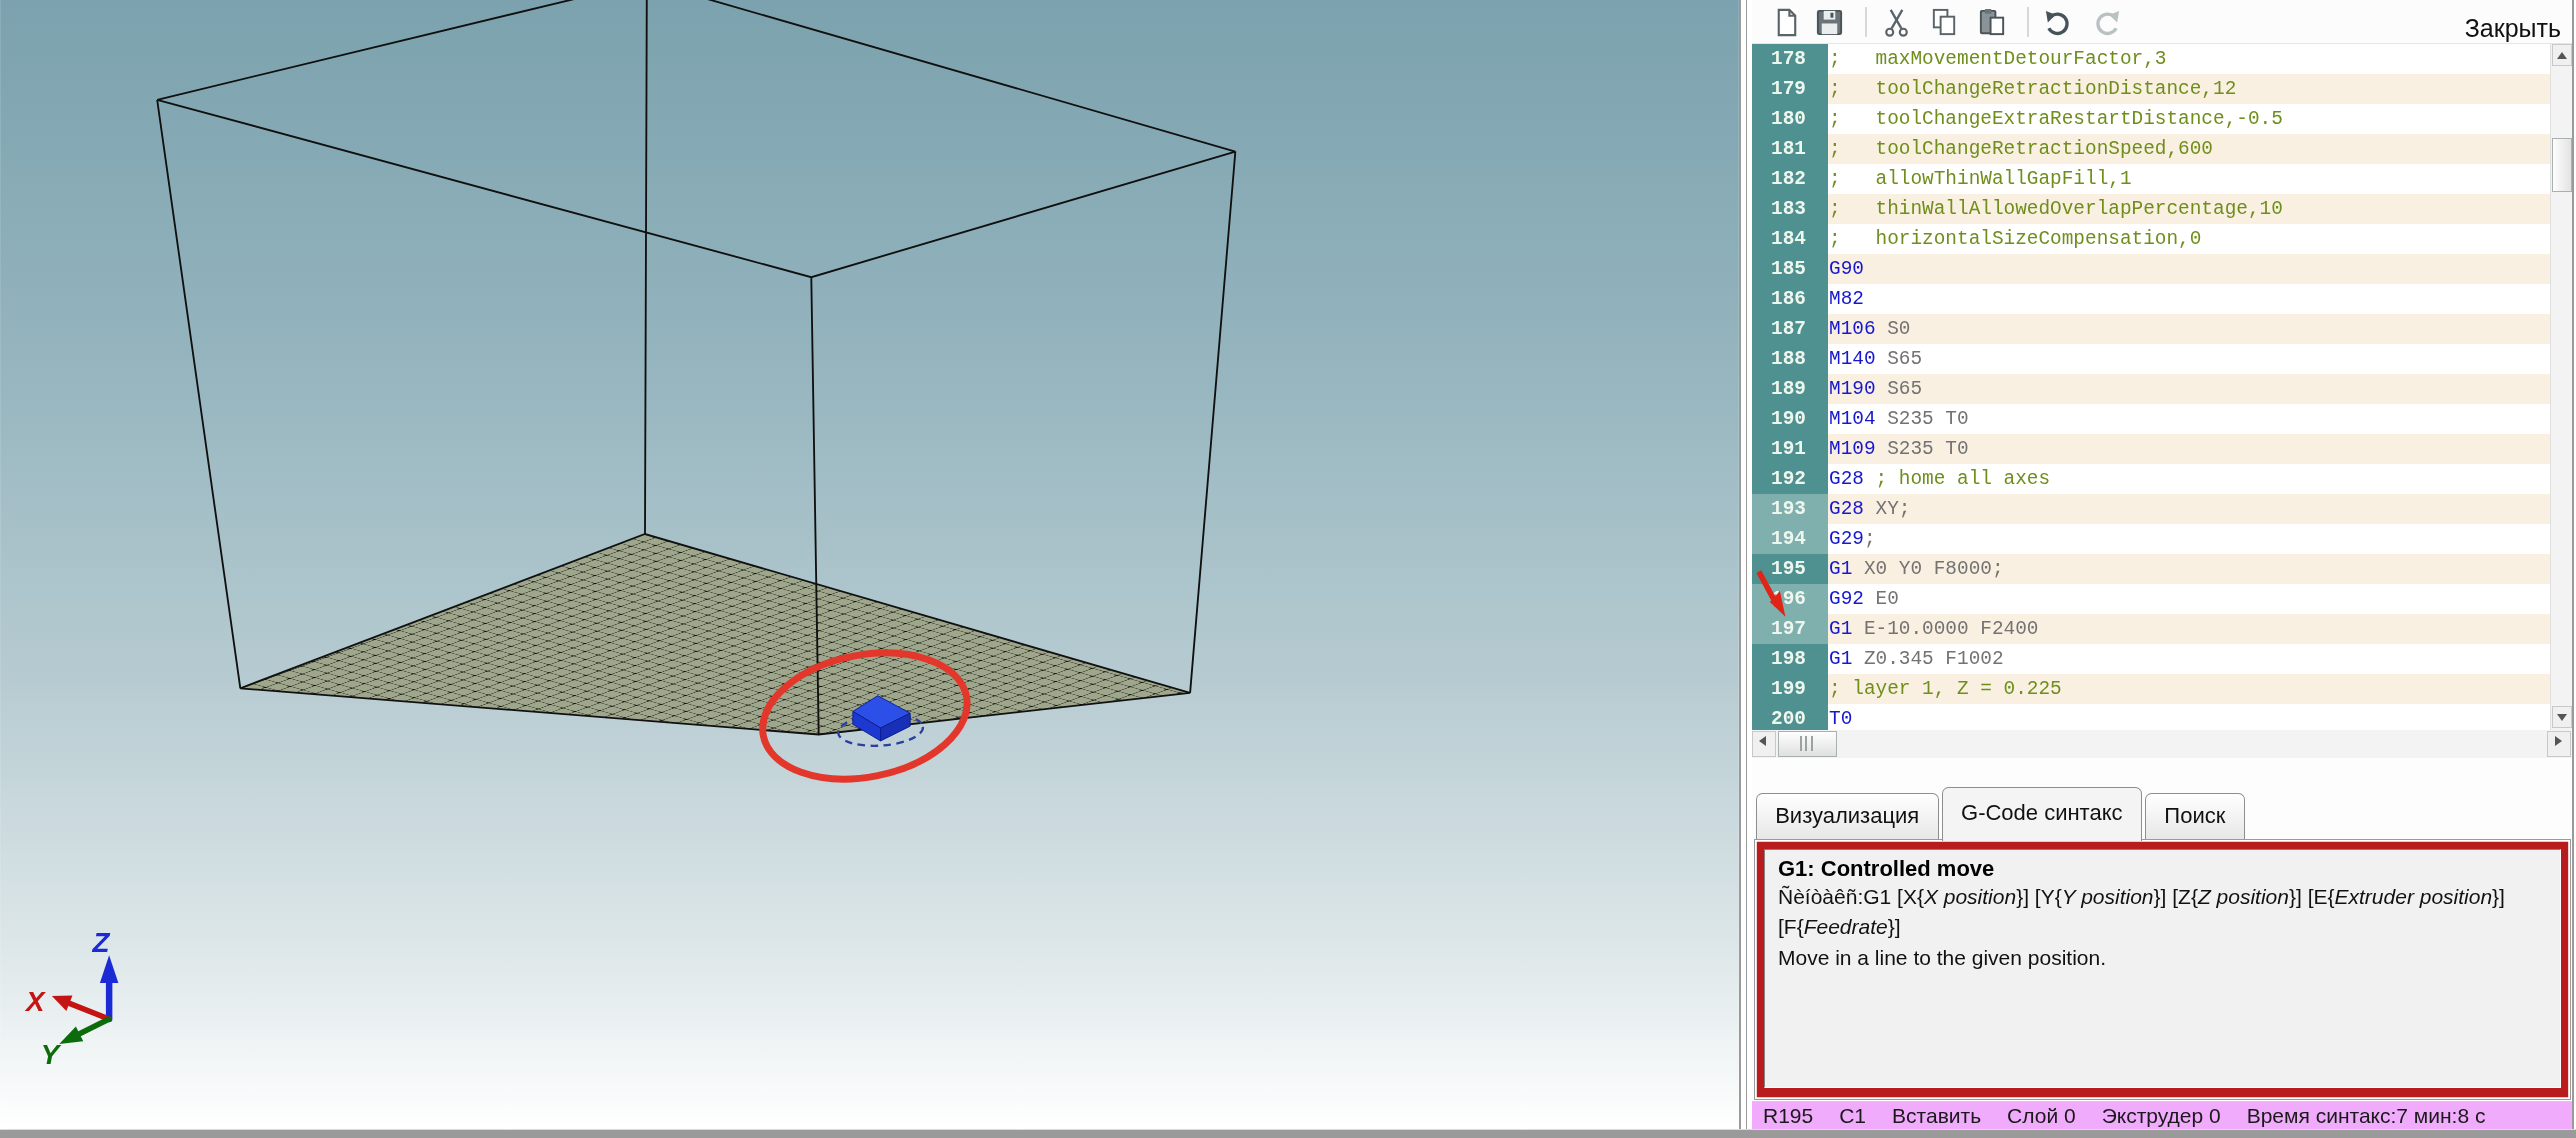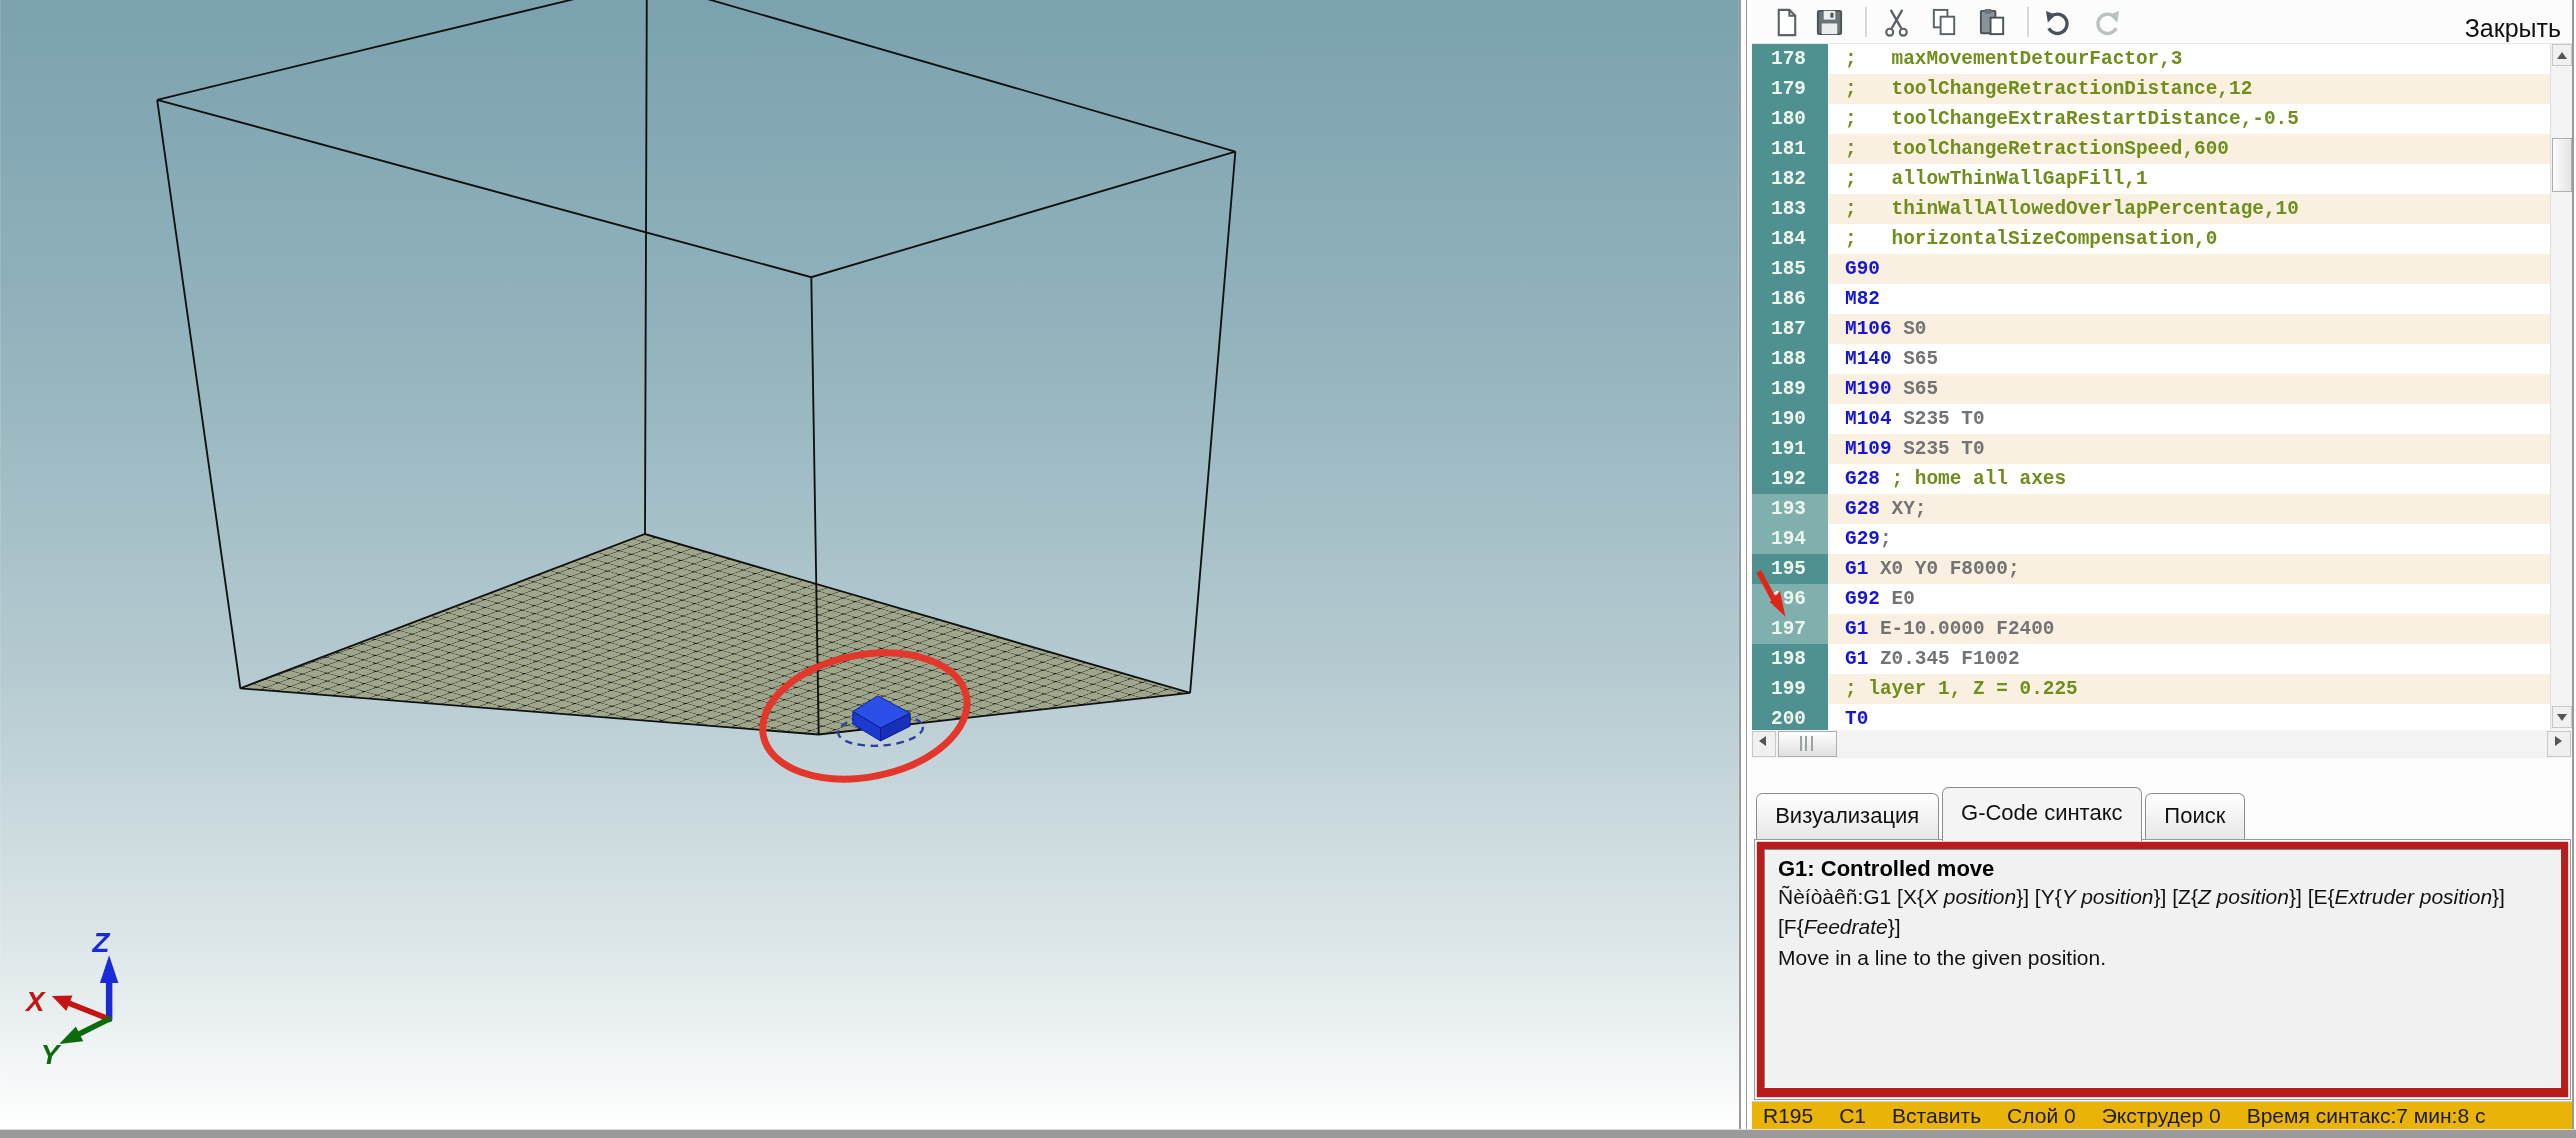--- a/index.html
+++ b/index.html
@@ -27,22 +27,22 @@
   .close-btn { position:absolute; right:11px; top:0; height:56px; line-height:44px; font-size:25px; color:#111; background:none; border:none; font-family:"Liberation Sans",sans-serif; }
 
   
   .codewrap { position:absolute; left:0; top:44px; width:798px; height:686px; background:#fff; overflow:hidden; }
   .crow { display:flex; height:30px; align-items:center; background:#fff; }
   .crow.alt { background:#faf0e2; }
   .gut { flex:none; width:76px; height:100%; background:#4f9090; color:#eef7ee;
          font-family:"Liberation Mono","DejaVu Sans Mono",monospace; font-weight:bold; font-size:19.4px;
          text-align:right; padding-right:22px; line-height:30px; margin-left:0; }
   .gut.lg { background:#7fb0ae; }
-  .ctext { font-family:"Liberation Mono","DejaVu Sans Mono",monospace; font-weight:bold; font-size:19.4px;
-           padding-left:17px; white-space:pre; line-height:30px; }
+  .ctext { font-family:"Liberation Mono","DejaVu Sans Mono",monospace; font-weight:normal; font-size:19.4px;
+           padding-left:1px; white-space:pre; line-height:30px; }
   .ctext span { white-space:pre; }
   .tk-g { color:#1717cf; }
   .tk-p { color:#737373; }
   .tk-c { color:#6f8e1c; }
 
   .cursor-arrow { position:absolute; left:0; top:523px; width:43px; height:57px; pointer-events:none; }
 
   
   .vscroll { position:absolute; left:798px; top:44px; width:22px; height:686px; background:#f3f3f3; border-left:0.9px solid #e0e0e0; }
   .vbtn { position:absolute; left:0.9px; width:20.3px; height:22px; background:#f0f0f0; border:0.9px solid #c8c8c8; }
@@ -72,21 +72,21 @@
   .helpinner { position:absolute; left:9.2px; top:9.2px; right:9.2px; bottom:11px; background:#f1f1f1;
                border-top:1.8px solid #828282; border-left:1.8px solid #828282;
                border-right:1.8px solid #ffffff; border-bottom:1.8px solid #ffffff;
                padding:5.5px 13px; overflow:hidden; }
   .help-title { font-size:22px; font-weight:bold; color:#000; }
   .help-syntax { font-size:21px; color:#111; line-height:1.45; }
   .help-syntax i { font-style:italic; }
   .help-desc { font-size:21px; color:#111; line-height:1.45; }
 
   
-  .statusbar { position:absolute; left:0; top:1101px; width:820px; height:28px; background:#eab308;
+  .statusbar { position:absolute; left:0; top:1101px; width:820px; height:28px; background:#f0abfc;
                border-top:0.9px solid #cfcfcf; display:flex; align-items:center; padding-left:11px; }
   .statusbar span { font-size:21px; color:#1a1a1a; margin-right:26px; white-space:pre; }
 
   
   .bottombar { position:absolute; left:0; top:1129px; width:2576px; height:9.2px; background:#9a9a9a; border-top:1.8px solid #dcdcdc; }
 </style>
 </head>
 <body>
 
 <div class="screen">

